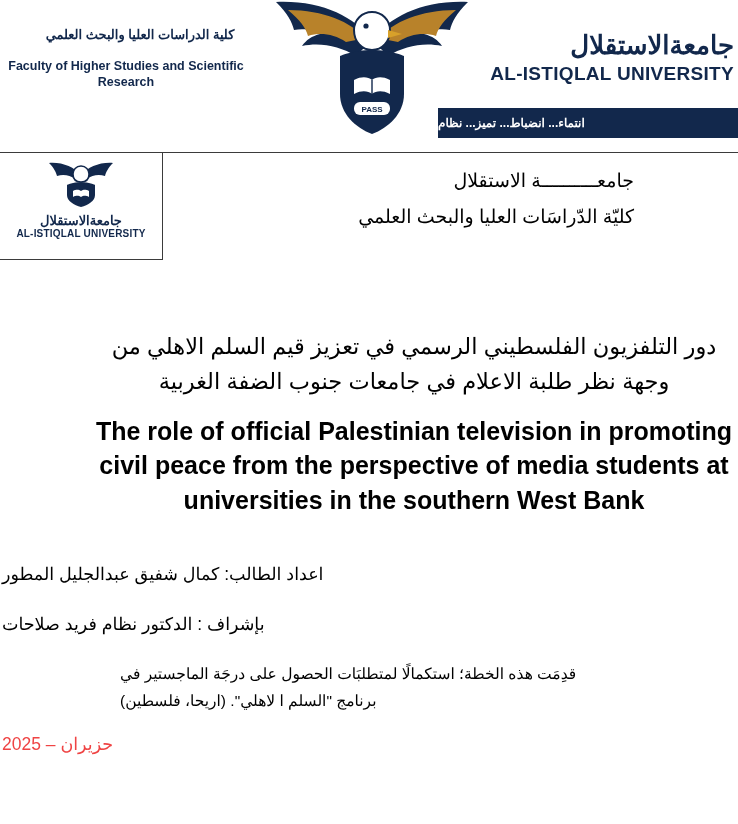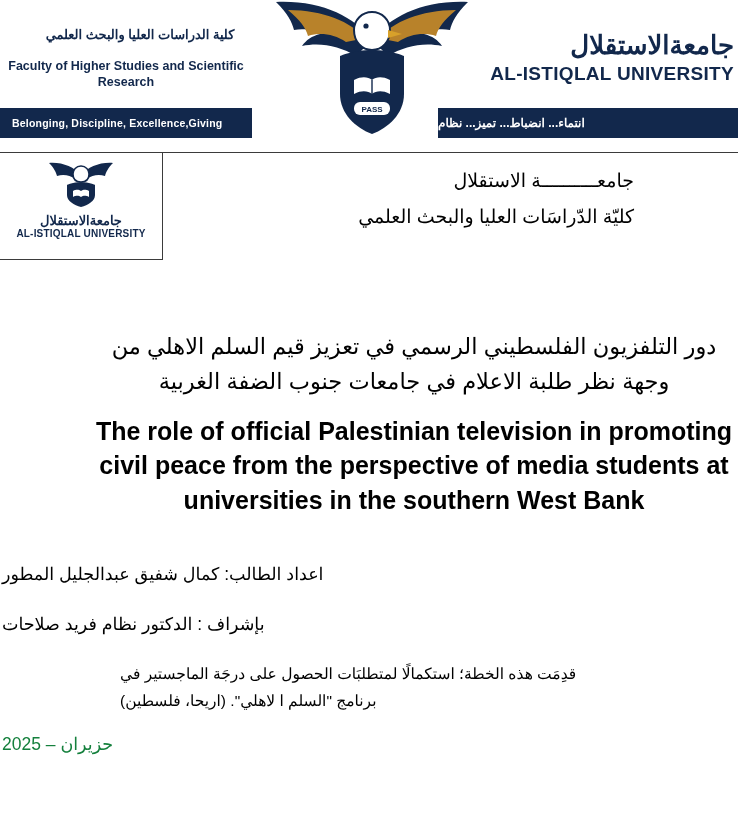--- a/index.html
+++ b/index.html
@@ -214,34 +214,33 @@
   }
   .abstract-note {
     font-size: 15.5px;
     line-height: 1.75;
     padding: 0 118px;
     margin-bottom: 20px;
     color: #000;
   }
   .date-line {
     font-size: 17.5px;
-    color: #15803d;
+    color: #ef4444;
   }
 </style>
 </head>
 <body>
 
 <div class="header-banner">
 
   <div class="header-left">
     <div class="header-left-text">
       <div class="header-left-ar">كلية الدراسات العليا والبحث العلمي</div>
       <div class="header-left-en">Faculty of Higher Studies and Scientific Research</div>
     </div>
-    <div class="header-left-bar">Belonging, Discipline, Excellence,Giving</div>
   </div>
 
   <div class="crest">
     <svg viewBox="0 0 228 142" width="228" height="142" xmlns="http://www.w3.org/2000/svg">
 
       <path d="M114 42 C 96 18, 62 2, 18 4 C 30 16, 34 24, 36 32 C 46 30, 56 32, 62 36 C 54 38, 48 42, 44 48 C 62 44, 82 48, 98 58 Z" fill="#12284c"></path>
       <path d="M114 42 C 132 18, 166 2, 210 4 C 198 16, 194 24, 192 32 C 182 30, 172 32, 166 36 C 174 38, 180 42, 184 48 C 166 44, 146 48, 130 58 Z" fill="#12284c"></path>
       <path d="M108 40 C 92 24, 66 12, 30 12 C 42 22, 48 30, 50 38 C 62 34, 76 36, 88 44 Z" fill="#b8822a"></path>
       <path d="M120 40 C 136 24, 162 12, 198 12 C 186 22, 180 30, 178 38 C 166 34, 152 36, 140 44 Z" fill="#b8822a"></path>
 

